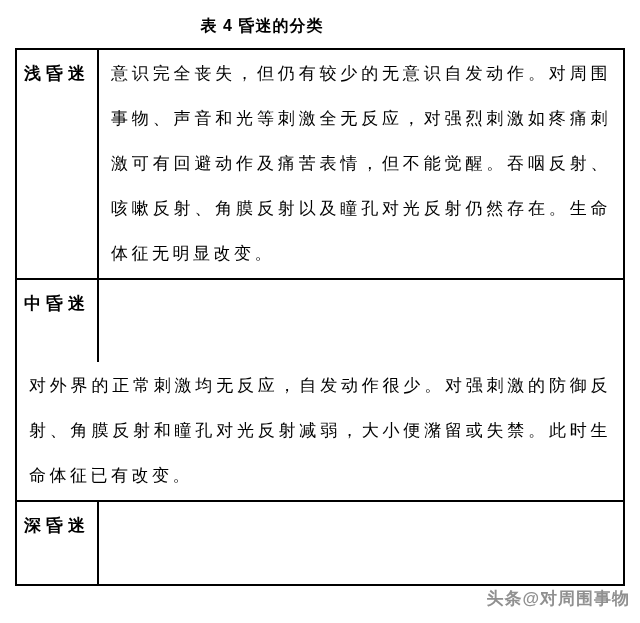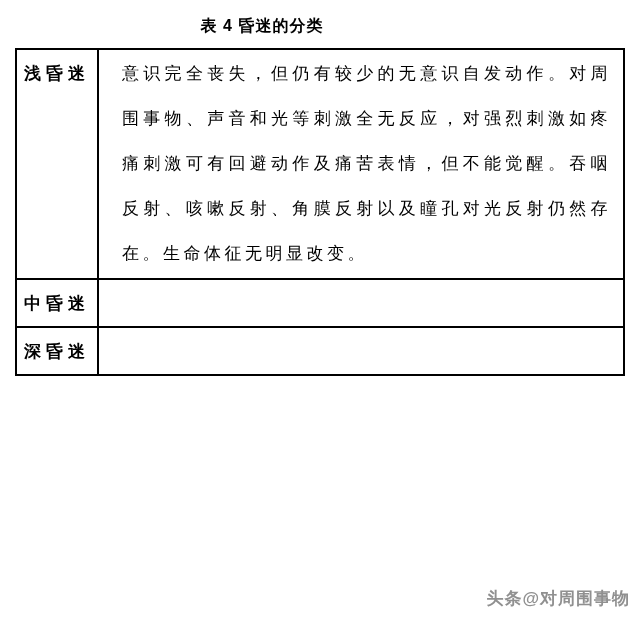--- a/index.html
+++ b/index.html
@@ -25,38 +25,38 @@
     position: absolute;
     left: 15px; top: 48px;
     width: 610px;
     border: 2px solid #000000;
     background: #ffffff;
   }
   .t-row {
     display: flex;
     align-items: stretch;
   }
-  .t-row + .t-row { border-top: 2px solid #000000; }
+  .t-row + .t-row { border-top: 2px solid #000000; flex-direction: column; }
   .t-label {
     width: 82px;
     flex: 0 0 82px;
     border-right: 2px solid #000000;
     font-size: 17px;
     font-weight: bold;
     letter-spacing: 5px;
     line-height: 45px;
     padding: 1px 2px 0 7px;
   }
   .t-desc {
     flex: 1;
     font-size: 17px;
     line-height: 45px;
     letter-spacing: 3.5px;
     text-align: justify;
-    padding: 1px 12px 2px 23px;
+    padding: 1px 12px 2px 12px;
   }
   .row-0 .t-desc { min-height: 227px; }
   .row-1 .t-desc { min-height: 136px; }
   .row-2 .t-desc { min-height: 181px; }
   .watermark {
     position: absolute;
     right: 10px; top: 587px;
     font-size: 17px;
     font-weight: bold;
     letter-spacing: 1px;
@@ -72,20 +72,21 @@
 
 <div class="coma-table">
 
   <div class="t-row row-0">
     <div class="t-label">浅昏迷</div>
     <div class="t-desc">意识完全丧失，但仍有较少的无意识自发动作。对周围事物、声音和光等刺激全无反应，对强烈刺激如疼痛刺激可有回避动作及痛苦表情，但不能觉醒。吞咽反射、咳嗽反射、角膜反射以及瞳孔对光反射仍然存在。生命体征无明显改变。</div>
   </div>
 
   <div class="t-row row-1">
     <div class="t-label">中昏迷</div>
+    <div class="t-desc">对外界的正常刺激均无反应，自发动作很少。对强刺激的防御反射、角膜反射和瞳孔对光反射减弱，大小便潴留或失禁。此时生命体征已有改变。</div>
   </div>
 
   <div class="t-row row-2">
     <div class="t-label">深昏迷</div>
   </div>
 
 </div>
 
 <div class="watermark">头条@对周围事物</div>
 

